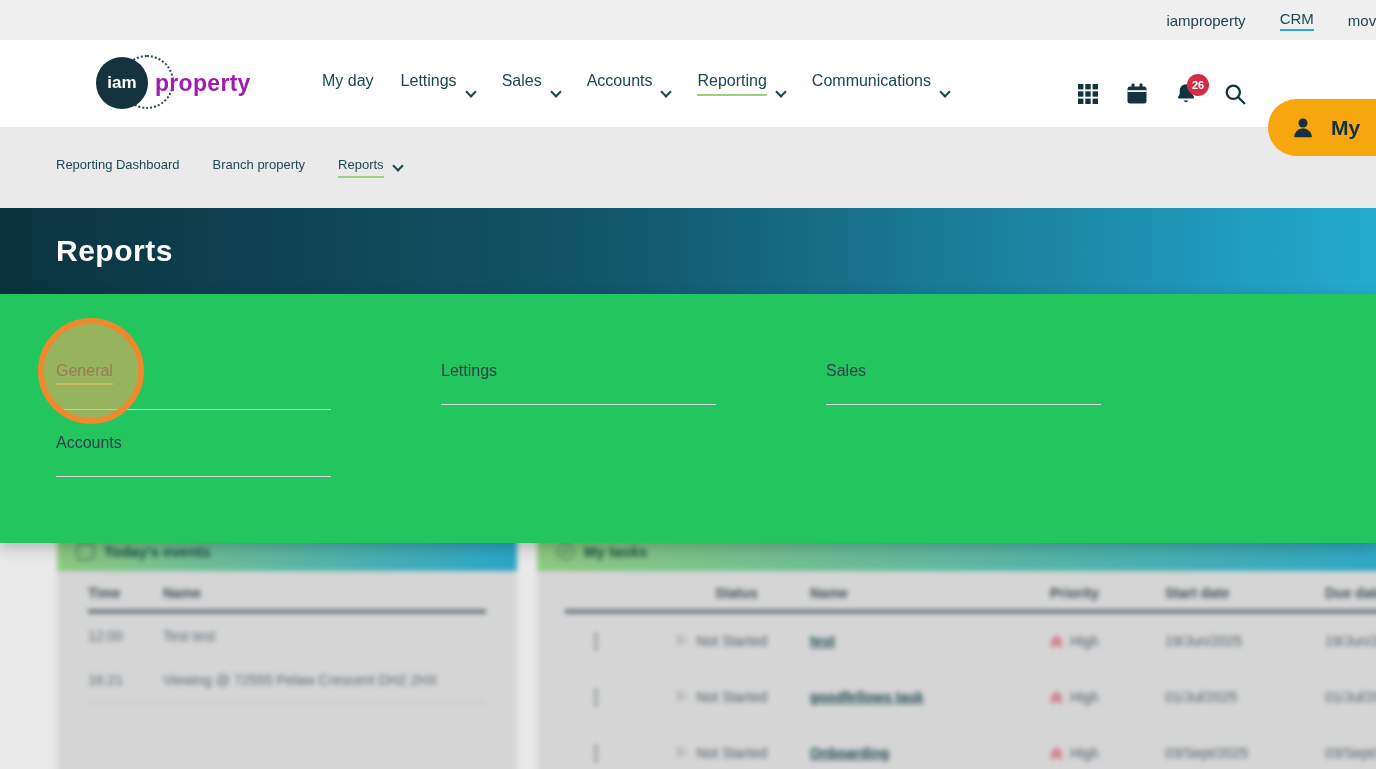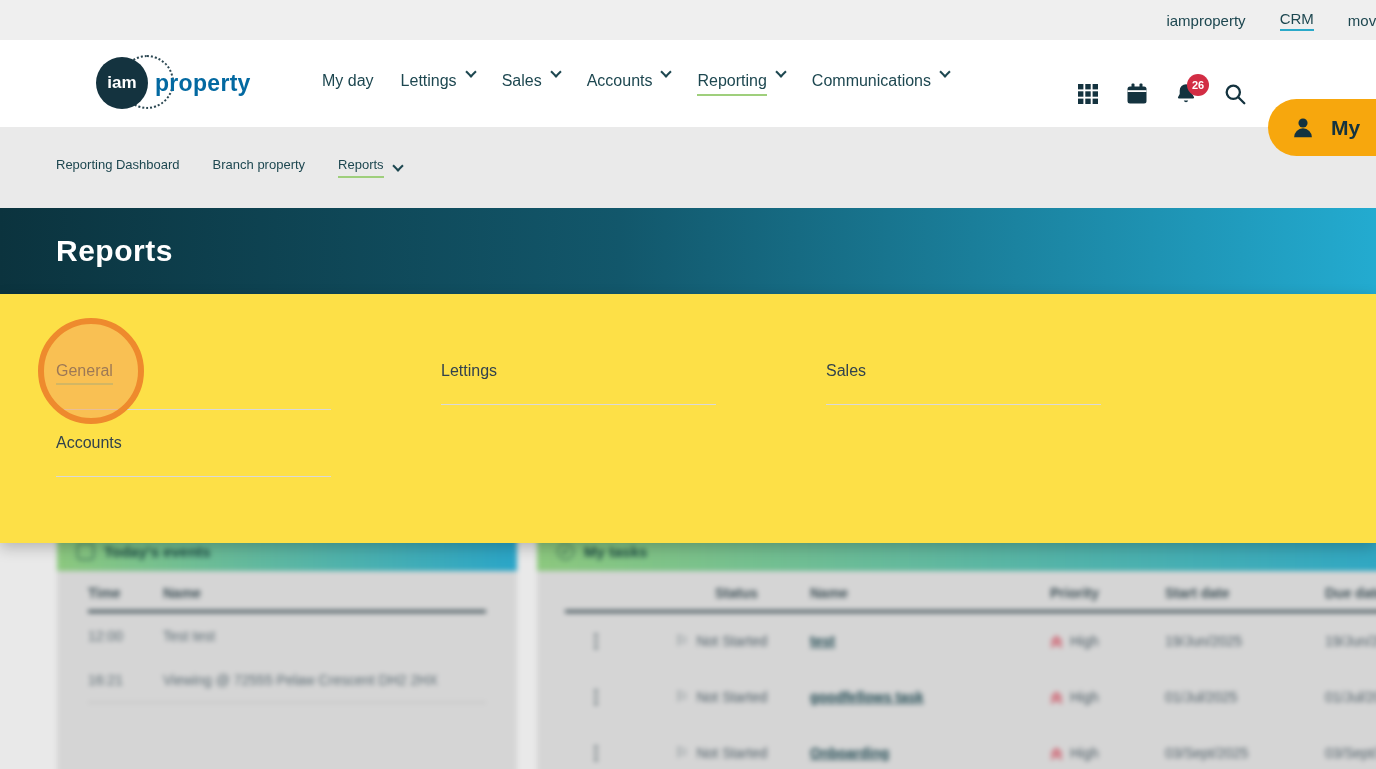--- a/index.html
+++ b/index.html
@@ -15,25 +15,25 @@
 
   
   .mainnav { position:relative; height:87px; background:#fff; }
   .logo { position:absolute; left:96px; top:17px; display:flex; align-items:center; cursor:pointer; }
   .logo-wrap { position:relative; display:flex; align-items:center;text-align:right; }
   .logo-dots { position:absolute; left:24px; top:-2px; width:54px; height:54px;
     border:2px dotted #14333f; border-radius:50%; opacity:.9; }
   .logo-circle { position:relative; width:52px; height:52px; border-radius:50%;
     background:#14333f; color:#fff; display:flex; align-items:center; justify-content:center;
     font-weight:bold; font-size:17px; z-index:1; }
-  .logo-word { position:relative; z-index:1; font-weight:bold; font-size:23px; color:#0369a1;
+  .logo-word { position:relative; z-index:1; font-weight:bold; font-size:23px; color:#a21caf;
     margin-left:7px; letter-spacing:.3px; }
   .nav { position:absolute; left:322px; top:0; height:87px; display:flex; align-items:center;
     gap:27px; }
-  .nav-item { display:flex; align-items:flex-start; color:#1d4750; font-size:16px;
+  .nav-item { display:flex; align-items:flex-end; color:#1d4750; font-size:16px;
     text-decoration:none; cursor:pointer; white-space:nowrap; }
   .nav-item .lbl { padding-bottom:4px; border-bottom:2px solid transparent; }
   .nav-item.active .lbl { border-bottom:2px solid #9fcf7c; }
   .chev { display:inline-block; width:8px; height:8px; border-right:2px solid #1d4750;
     border-bottom:2px solid #1d4750; transform:rotate(45deg); margin-left:10px; margin-top:-4px; }
   .hicons { position:absolute; left:1076px; top:0; height:107px; display:flex; align-items:center; gap:25px; }
   .hicon { width:24px; height:24px; cursor:pointer; position:relative; }
   .badge { position:absolute; top:-8px; right:-11px; min-width:22px; height:22px;
     background:#d22d44; color:#fff; border-radius:50%; font-size:11px; font-weight:bold;
     display:flex; align-items:center; justify-content:center; }
@@ -49,21 +49,21 @@
     display:flex; align-items:center; }
   .subnav a .lbl { padding-bottom:4px; border-bottom:2px solid transparent; }
   .subnav a.active .lbl { border-bottom:2px solid #9fcf7c; }
 
   
   .banner { height:86px; background:linear-gradient(90deg,#0b333e 0%,#12576b 45%,#23abd0 100%);
     display:flex; align-items:center; padding-left:56px; }
   .banner h1 { color:#fff; font-size:30px; font-weight:bold; letter-spacing:.5px; }
 
   
-  .reports-panel { position:relative; height:249px; background:#fde047; z-index:5;
+  .reports-panel { position:relative; height:249px; background:#22c55e; z-index:5;
     box-shadow:0 5px 14px rgba(0,0,0,.22); }
   .menu-item { position:absolute; width:275px; }
   .menu-item .mlabel { display:inline-block; font-size:16px; color:#32424d; cursor:pointer; }
   .menu-item .mdivider { margin-top:24px; border-bottom:1px solid #d9d9d9; width:275px; }
   .pos-general  { left:56px;  top:362px; }
   .pos-lettings { left:441px; top:362px; }
   .pos-sales    { left:826px; top:362px; }
   .pos-accounts { left:56px;  top:434px; }
   .pos-batch    { left:441px; top:434px; }
   .menu-item { top:0; } 

